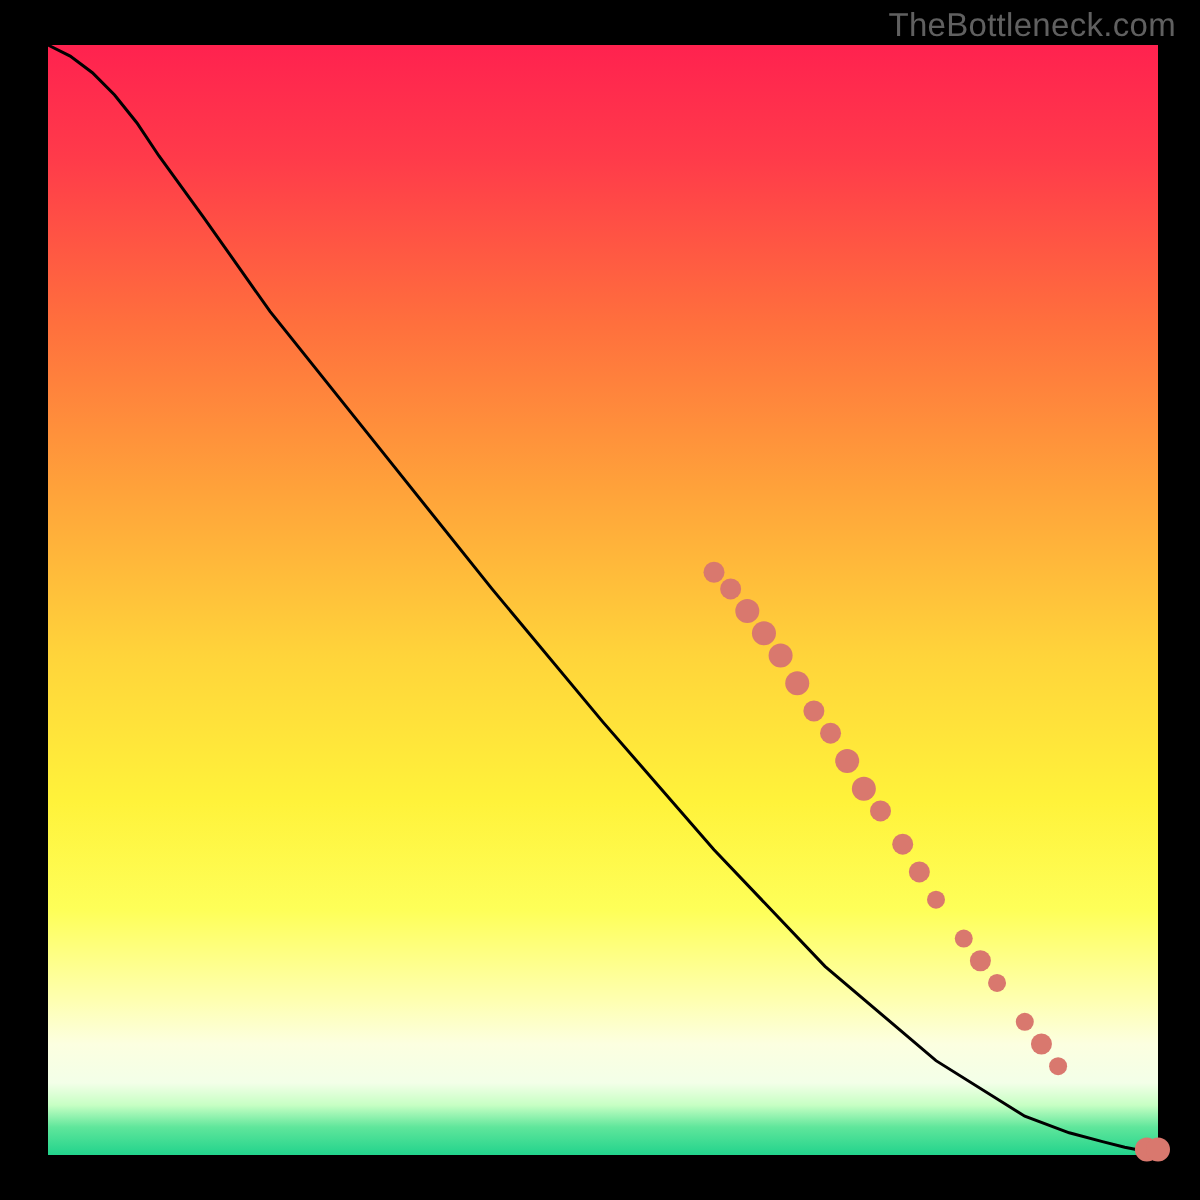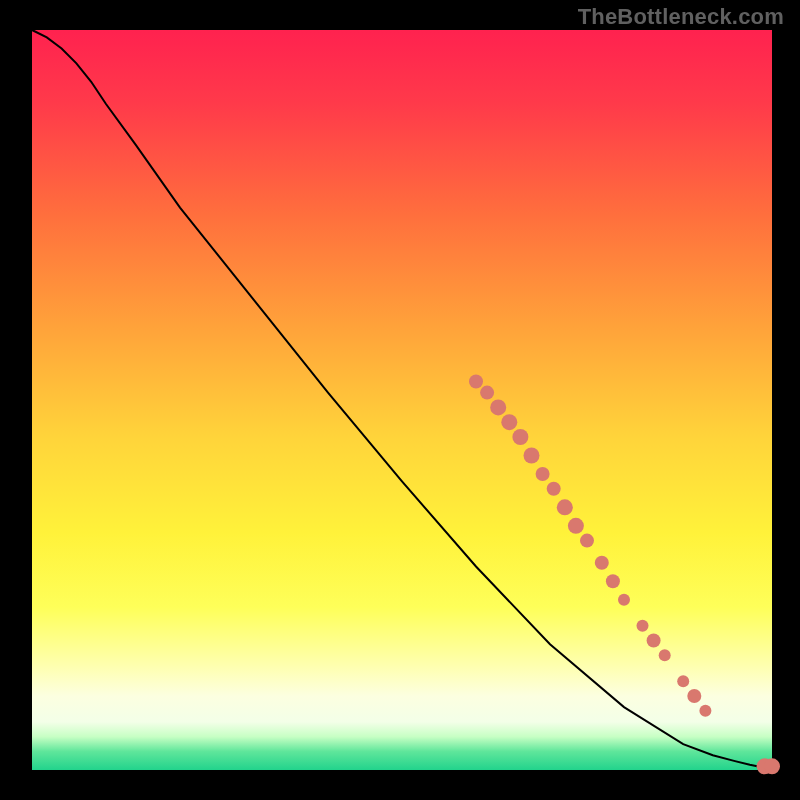--- a/index.html
+++ b/index.html
@@ -15,21 +15,21 @@
     position: relative;
     width: 800px;
     height: 800px;
   }
   .watermark {
     position: absolute;
     top: 4px;
     right: 16px;
     color: #606060;
     font-size: 22px;
-    font-weight: 700;
+    font-weight: 400;
     letter-spacing: 0.2px;
   }
   svg {
     position: absolute;
     left: 0;
     top: 0;
   }
 </style>
 </head>
 <body>

